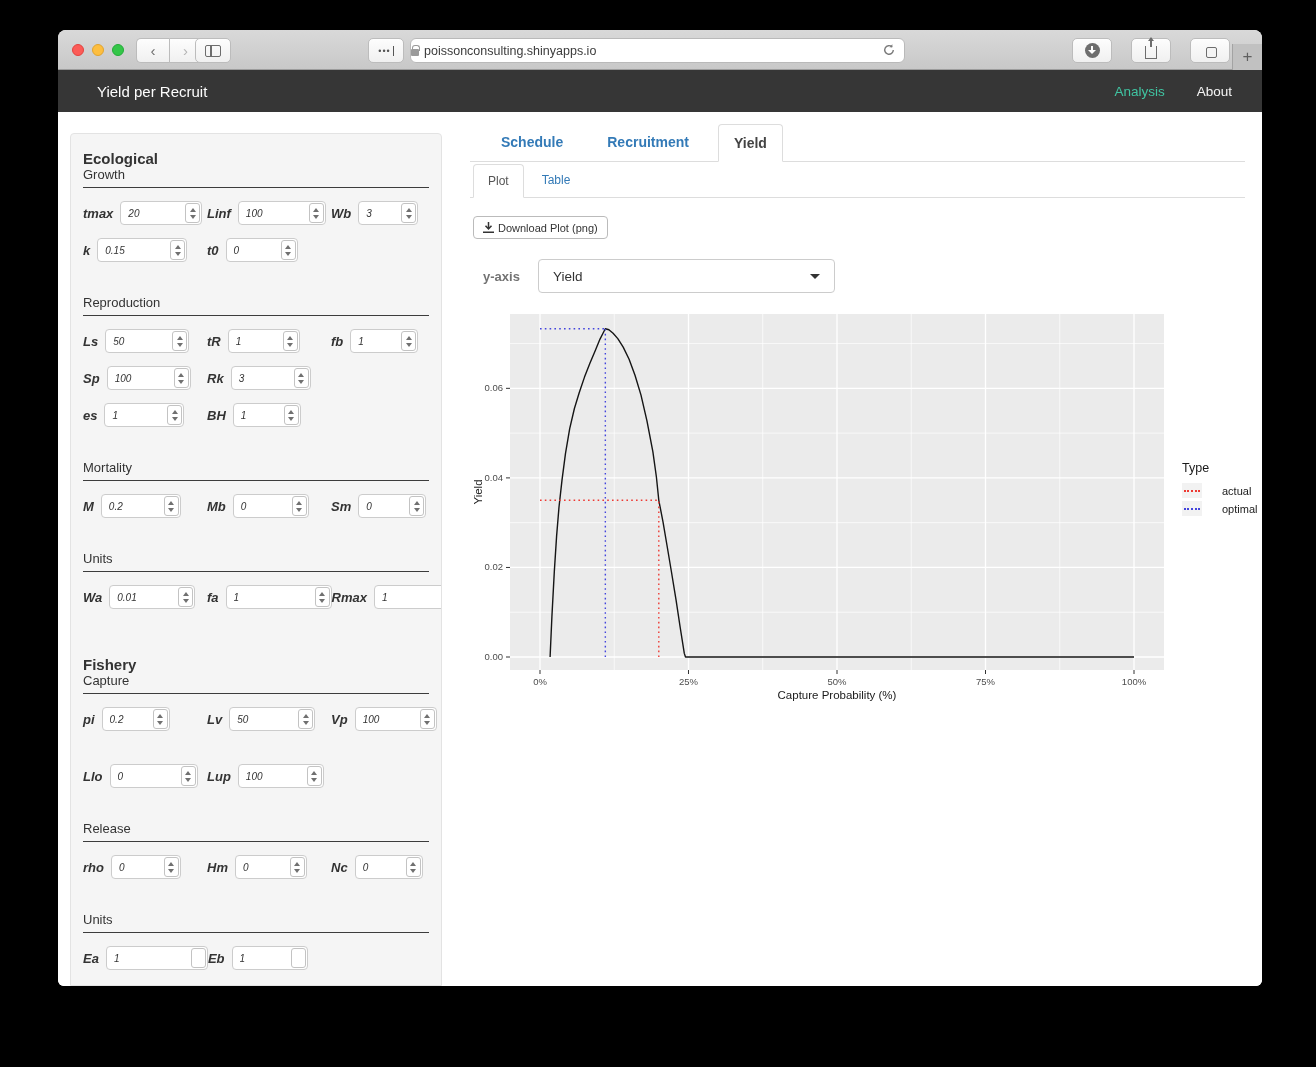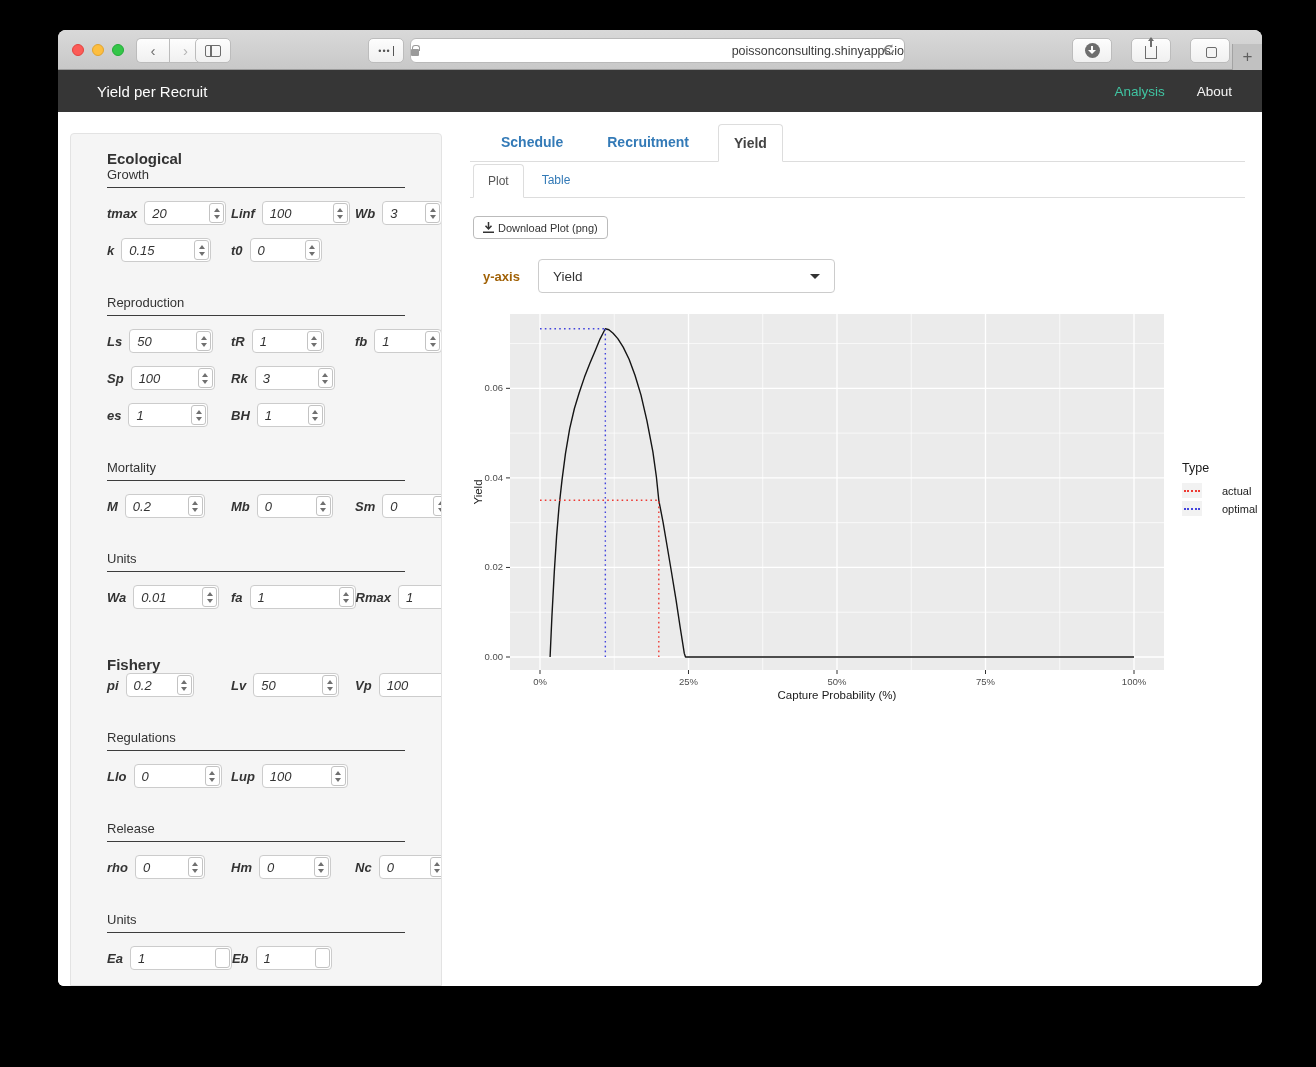--- a/index.html
+++ b/index.html
@@ -25,21 +25,21 @@
   .navpair .tb-btn { width:33px; border-radius:0 5px 5px 0; }
   .navpair .tb-btn:first-child { border-radius:5px 0 0 5px; border-right:none; }
   .navpair .fwd { color:#b4b4b4; }
   .sidebar-btn { position:absolute; left:137px; top:8px; width:36px; }
   .sb-glyph { width:16px; height:12px; border:1.5px solid #6d6d6d; border-radius:2px; position:relative; }
   .sb-glyph:before { content:""; position:absolute; left:4px; top:0; bottom:0; width:1.5px; background:#6d6d6d; }
   .more-btn { position:absolute; left:310px; top:8px; width:36px; font-size:9px; letter-spacing:1px; color:#555; }
   .more-btn i { font-style:normal; border-right:1.5px solid #555; padding-right:2px; }
   .urlbar { position:absolute; left:352px; top:8px; width:495px; height:25px; background:#fff;
             border:1px solid #b9b9b9; border-radius:6px; display:flex; align-items:center;
-            justify-content:space-between; font-size:12.5px; color:#3c3c3c; gap:5px; }
+            justify-content:flex-start; font-size:12.5px; color:#3c3c3c; gap:5px; }
   .lock { width:8px; height:7px; background:#9a9a9a; border-radius:1px; position:relative; display:inline-block; margin-top:3px;}
   .lock:before { content:""; position:absolute; left:1px; top:-4px; width:6px; height:5px;
                  border:1.5px solid #9a9a9a; border-bottom:none; border-radius:3px 3px 0 0; }
   .reload { position:absolute; right:8px; top:4px; width:14px; height:14px; }
   .reload svg { display:block; }
   .right-btns { position:absolute; right:32px; top:8px; display:flex; gap:19px; }
   .right-btns .tb-btn { width:40px; }
   .dl-circle { width:15px; height:15px; border-radius:50%; background:#6e6e6e; position:relative; }
   .dl-circle:before { content:""; position:absolute; left:6.5px; top:3px; width:2px; height:6px; background:#fff; }
   .dl-circle:after { content:""; position:absolute; left:3.5px; top:7px; border-left:4px solid transparent;
@@ -60,32 +60,32 @@
   .appbar .title { color:#fdfdfd; font-size:15px; margin-left:39px; }
   .appbar .links { margin-left:auto; margin-right:30px; display:flex; gap:32px; font-size:13.5px; }
   .appbar .links .lnk { color:#f5f5f5; cursor:pointer; }
   .appbar .links .lnk.active { color:var(--accent,#40c4a2); }
 
   
   .content { position:relative; height:874px; background:#fff; overflow:hidden; }
 
   
   .well { position:absolute; left:12px; top:21px; width:372px; height:853px; background:#f5f5f5;
-          border:1px solid #e3e3e3; border-radius:4px 4px 0 0; padding:16px 36px; overflow:hidden; }
+          border:1px solid #e3e3e3; border-radius:4px 4px 0 0; padding:16px 12px; overflow:hidden; }
   .sb-h1 { font-size:15px; font-weight:bold; color:#333; margin:0; }
   .sb-sub { font-size:13px; color:#333; border-bottom:1px solid #3c3c3c; padding-bottom:5px; margin:0 0 13px; }
   .grp { margin-bottom:6px; }
   .grp-space { height:14px; }
   .frow { display:flex; margin-bottom:13px; align-items:center;font-style:italic; }
   .fcol { flex:0 0 124px; display:flex; align-items:center; gap:7px; }
   .fcol:nth-child(3) { flex:1 1 auto; }
   .flabel { font-size:13px; font-weight:bold; color:#333; white-space:nowrap; }
   .ibox { height:24px; background:#fff; border:1px solid #cccccc; border-radius:4px;
           display:flex; align-items:center; padding-left:7px; }
-  .ival { flex:1; font-size:13px; color:#333; overflow:hidden; }
+  .ival { flex:1; font-size:10px; color:#333; overflow:hidden; }
   .stepper { width:15px; height:20px; border:1px solid #c3c3c3; border-radius:3px; background:#fff;
              display:flex; flex-direction:column; align-items:center; justify-content:center;
              gap:3px; margin-right:1px; flex:0 0 15px; }
   .tri-up { width:0; height:0; border-left:3.5px solid transparent; border-right:3.5px solid transparent;
             border-bottom:4px solid #707070; }
   .tri-dn { width:0; height:0; border-left:3.5px solid transparent; border-right:3.5px solid transparent;
             border-top:4px solid #707070; }
 
   
   .main { position:absolute; left:412px; top:12px; width:788px; }
@@ -96,21 +96,21 @@
                          border-radius:4px 4px 0 0; margin-bottom:-1px; }
   .subtabs { position:relative; display:flex; border-bottom:1px solid #ddd; width:775px; padding-left:3px; margin-top:2px; }
   .subtabs .tab { font-size:12px; color:var(--link,#337ab7); padding:9px 14px; margin-right:4px; cursor:pointer; }
   .subtabs .tab.active { color:#555; background:#fff; border:1px solid #ddd; border-bottom:1px solid #fff;
                          border-radius:4px 4px 0 0; margin-bottom:-1px; }
 
   .dl-plot-btn { position:absolute; left:3px; top:92px; height:23px; display:inline-flex; align-items:center;
                  gap:4px; padding:0 9px; font-size:11px; color:#333; background:#fff;
                  border:1px solid #bbb; border-radius:4px; cursor:pointer; }
   .yaxis-row { position:absolute; left:0; top:135px; display:flex; align-items:center; }
-  .yaxis-label { width:48px; margin-left:13px; font-size:13px; font-weight:bold; color:#a16207; }
+  .yaxis-label { width:48px; margin-left:13px; font-size:13px; font-weight:bold; color:#737373; }
   .select { width:297px; height:34px; margin-left:7px; background:#fff; border:1px solid #ccc; border-radius:4px;
             display:flex; align-items:center; padding:0 14px; font-size:13.5px; color:#333; cursor:pointer; }
   .select .caret { margin-left:auto; width:0; height:0; border-left:5px solid transparent;
                    border-right:5px solid transparent; border-top:5.5px solid #333; }
 
   
   .plot-wrap { position:absolute; left:0; top:185px; width:788px; height:400px; }
   .legend { position:absolute; left:712px; top:152px; }
   .lg-title { font-size:12.5px; color:#1a1a1a; margin-bottom:8px; }
   .lg-entry { display:flex; align-items:center; gap:20px; margin-bottom:3px; }
@@ -377,20 +377,21 @@
                 <span class="ibox" style="width: 86px;">
                   <span class="ival">1</span>
                 </span>
               </div>
             </div>
             <div class="grp-space"></div>
           </div>
           <div class="grp-space"></div>
           <div class="sb-h1">Fishery</div>
           <div class="grp">
+            <div class="sb-sub">Capture</div>
             <div class="frow">
               <div class="fcol">
                 <span class="flabel">pi</span>
                 <span class="ibox" style="width: 68px;">
                   <span class="ival">0.2</span>
                   <span class="stepper">
                     <span class="tri-up"></span>
                     <span class="tri-dn"></span>
                   </span>
                 </span>
@@ -412,21 +413,20 @@
                   <span class="stepper">
                     <span class="tri-up"></span>
                     <span class="tri-dn"></span>
                   </span>
                 </span>
               </div>
             </div>
             <div class="grp-space"></div>
           </div>
           <div class="grp">
-            <div class="sb-sub">Regulations</div>
             <div class="frow">
               <div class="fcol">
                 <span class="flabel">Llo</span>
                 <span class="ibox" style="width: 88px;">
                   <span class="ival">0</span>
                   <span class="stepper">
                     <span class="tri-up"></span>
                     <span class="tri-dn"></span>
                   </span>
                 </span>

